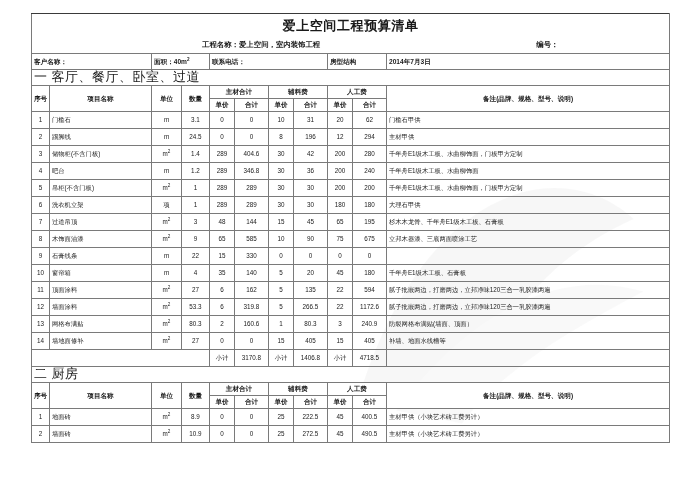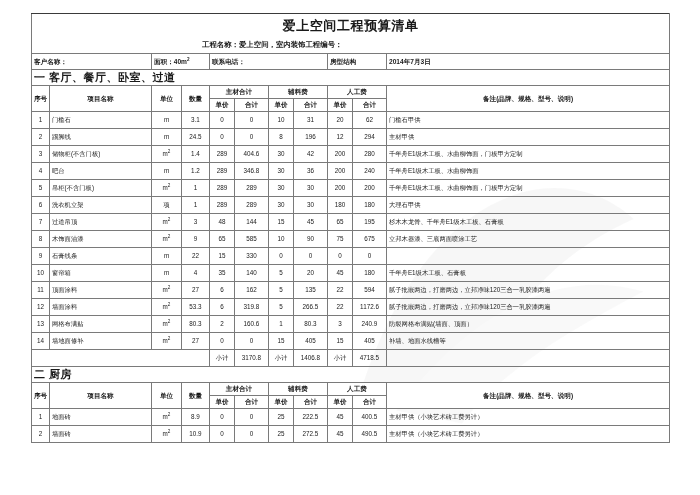--- a/index.html
+++ b/index.html
@@ -78,30 +78,30 @@
     border-bottom: none !important;
     height: 16px !important;
     font-size: 7.4px;
     font-weight: bold;
   }
   .proj-inner {
     display: flex;
     align-items: flex-end;
   }
   .proj-name { margin-left: 168px; }
-  .proj-no   { }
+  .proj-no   { margin-left: 216px; }
 
   
   .info td { height: 16px !important; font-size: 6.6px; font-weight: bold; }
 
   
   .section-cell {
     height: 16px !important;
-    font-size: 11px;
-    font-weight: bold;
+    font-size: 13px;
+    font-weight: normal;
     letter-spacing: .5px;
   }
   .hd {
     text-align: center;
     font-weight: bold;
     font-size: 6.6px;
     background: #fff;
   }
   .hd-tall { height: 26px !important; }
   .hd-top  { height: 13px !important; }

